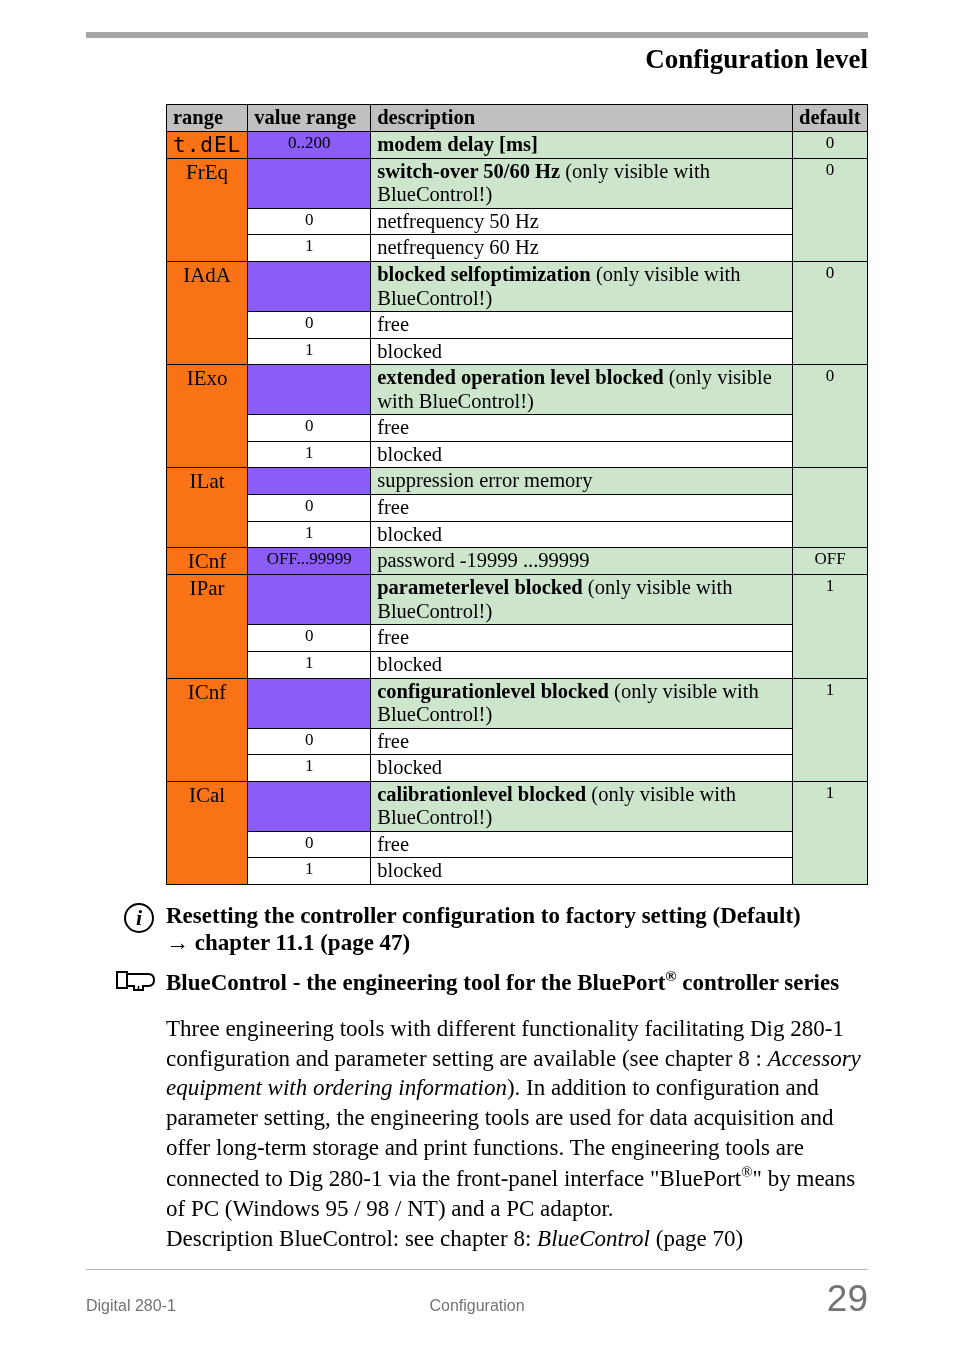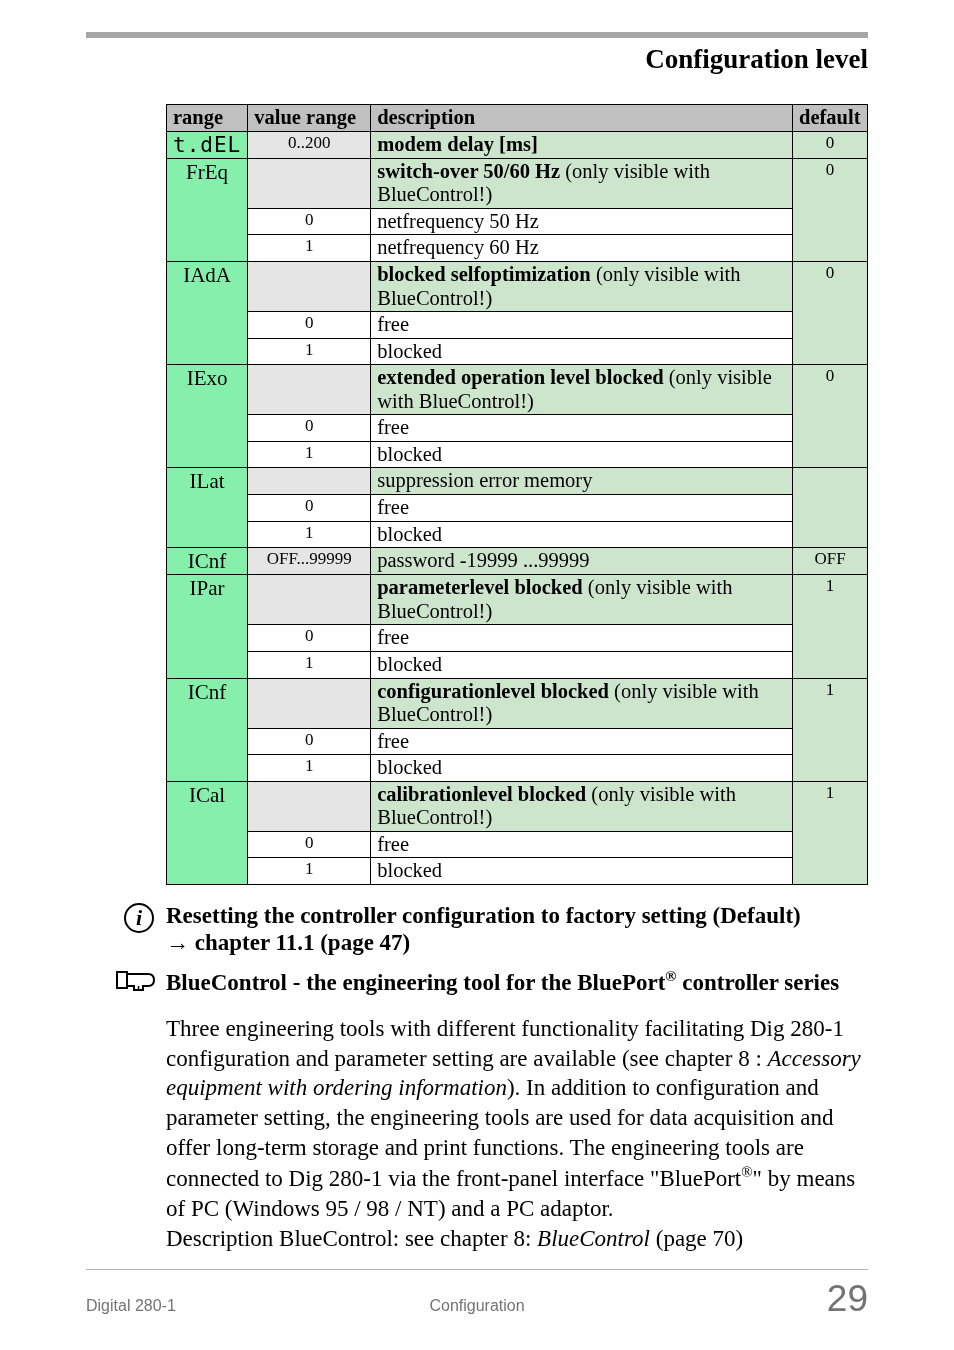--- a/index.html
+++ b/index.html
@@ -47,34 +47,34 @@
     padding: 1px 6px 1px 6px;
     vertical-align: top;
   }
   table.main th {
     background: #c0c0c0;
     font-weight: bold;
     text-align: left;
   }
   th.default { text-align: center; }
   td.name {
-    background: #86efac;
+    background: #f97316;
     text-align: center;
     width: 68px;
     vertical-align: top;
     padding-top: 1px;
     font-size: 21px;
   }
   td.vr {
     width: 110px;
     text-align: center;
     font-size: 17px;
   }
   td.vr-green {
-    background: #e5e5e5;
+    background: #8b5cf6;
     text-align: center;
     font-size: 17px;
   }
   td.desc-green {
     background: #cce5cc;
   }
   td.def-green {
     background: #cce5cc;
     text-align: center;
     width: 62px;

